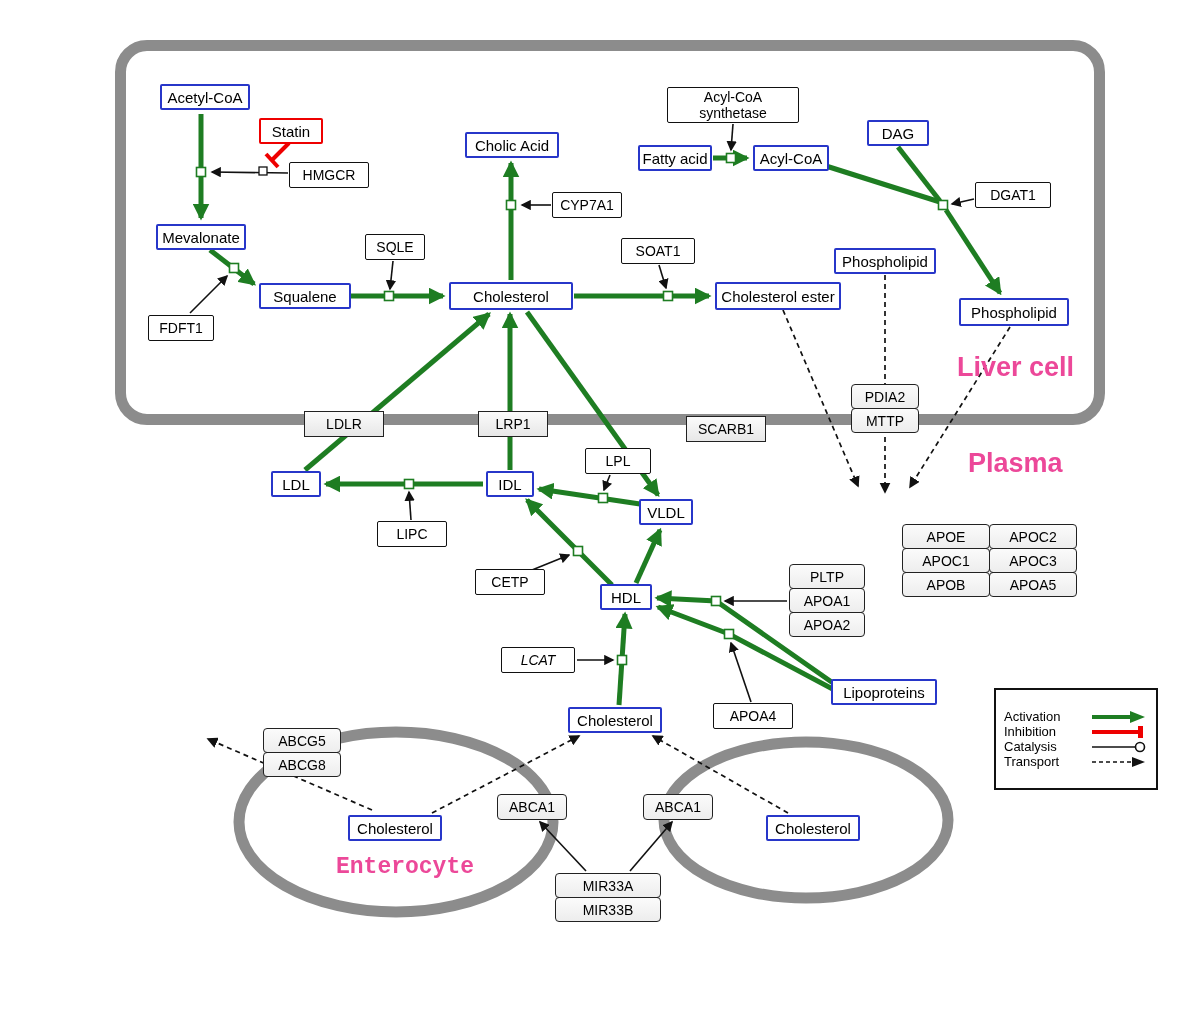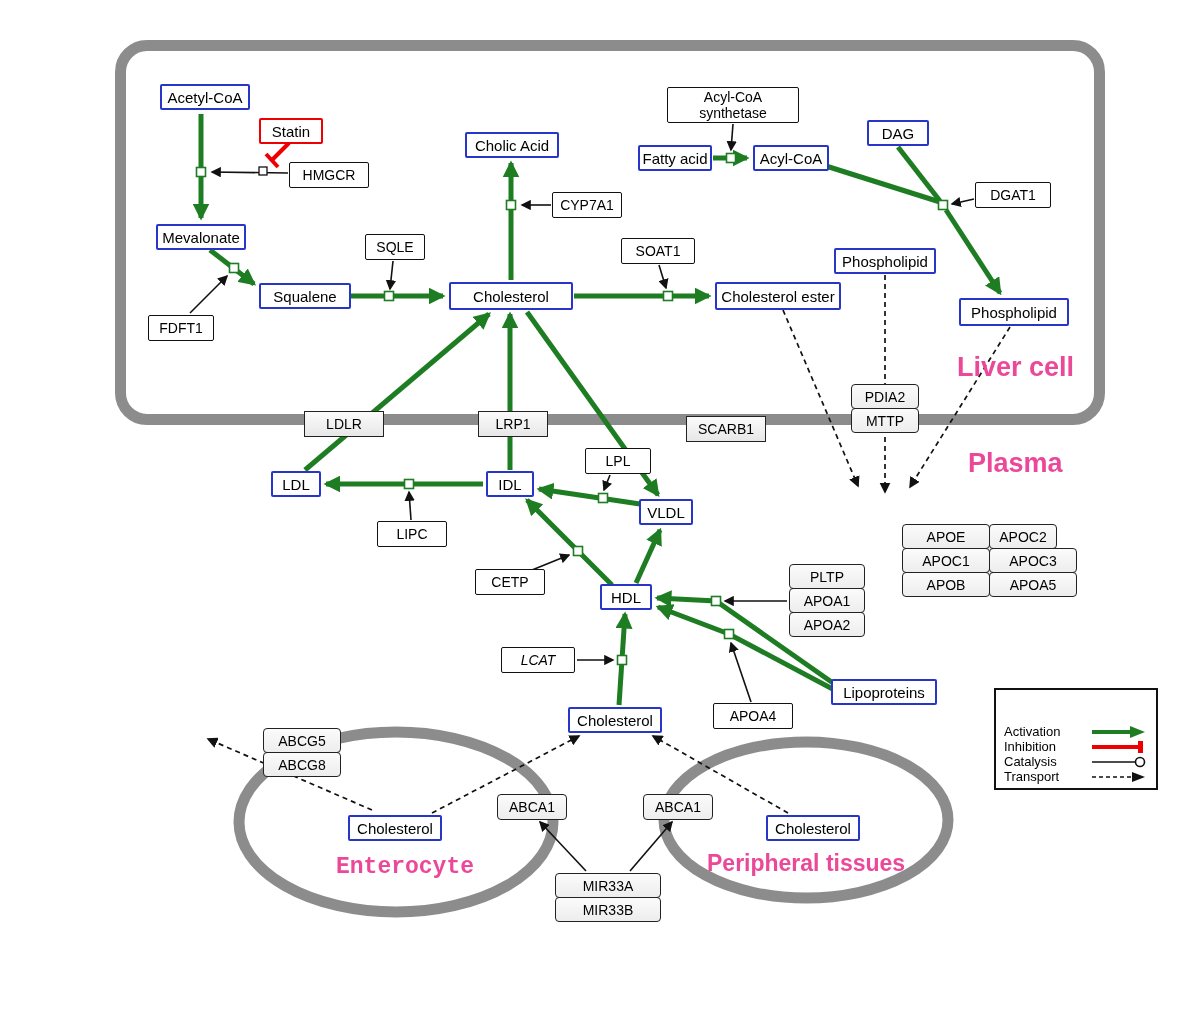--- a/index.html
+++ b/index.html
@@ -20,21 +20,21 @@
     box-sizing:border-box; font-size:14px; color:#000; white-space:nowrap; text-align:center;
   }
   .metab { border:2.5px solid #2736c9; font-size:15px; }
   .red   { border:2.5px solid #ee0000; font-size:15px; }
   .grp   { background:linear-gradient(#fbfbfb,#e7e7e7); border:1.2px solid #222; border-radius:0; }
   .cell  { background:linear-gradient(#fbfbfb,#ededed); border:1.2px solid #222; border-radius:4px; }
   .twoline { flex-direction:column; line-height:16px; }
   #legend {
     position:absolute; left:994px; top:688px; width:164px; height:102px;
     border:2px solid #111; background:#fff; z-index:4; box-sizing:border-box;
-    display:flex; flex-direction:column; justify-content:flex-end; padding:4px 8px;
+    display:flex; flex-direction:column; justify-content:center; padding:4px 8px;
   }
   .legend-row { display:flex; align-items:center; justify-content:space-between; }
   .legend-row span { font-size:13px; color:#000; }
 </style>
 </head>
 <body>
 
 <div id="canvas">
 
   <div class="compartment-liver"></div>
@@ -120,21 +120,20 @@
       <rect x="617.5" y="655.5" width="9" height="9"></rect>
       <rect x="711.5" y="596.5" width="9" height="9"></rect>
       <rect x="724.5" y="629.5" width="9" height="9"></rect>
     </g>
     <rect x="259" y="167" width="8" height="8" fill="#fff" stroke="#111" stroke-width="1.3"></rect>
   </svg>
 
   <div class="comp-label" style="left:957px; top:352px; font-size:27px;">Liver cell</div>
   <div class="comp-label" style="left:968px; top:448px; font-size:27px;">Plasma</div>
   <div class="comp-label" style="left:336px; top:854px; font-size:23px;font-family:Liberation Mono, monospace;">Enterocyte</div>
-  <div class="comp-label" style="left:707px; top:850px; font-size:23px;">Peripheral tissues</div>
 
   <div class="box metab" style="left:160px; top:84px; width:90px; height:26px;">Acetyl-CoA</div>
   <div class="box red" style="left:259px; top:118px; width:64px; height:26px;">Statin</div>
   <div class="box" style="left:289px; top:162px; width:80px; height:26px;">HMGCR</div>
   <div class="box metab" style="left:156px; top:224px; width:90px; height:26px;">Mevalonate</div>
   <div class="box" style="left:148px; top:315px; width:66px; height:26px;">FDFT1</div>
   <div class="box metab" style="left:259px; top:283px; width:92px; height:26px;">Squalene</div>
   <div class="box" style="left:365px; top:234px; width:60px; height:26px;">SQLE</div>
   <div class="box metab" style="left:449px; top:282px; width:124px; height:28px;">Cholesterol</div>
   <div class="box metab" style="left:465px; top:132px; width:94px; height:26px;">Cholic Acid</div>
@@ -167,21 +166,21 @@
   <div class="box metab" style="left:600px; top:584px; width:52px; height:26px;">HDL</div>
   <div class="box" style="left:501px; top:647px; width:74px; height:26px;font-style:italic;">LCAT</div>
   <div class="box cell" style="left:789px; top:564px; width:76px; height:25px;">PLTP</div>
   <div class="box cell" style="left:789px; top:588px; width:76px; height:25px;">APOA1</div>
   <div class="box cell" style="left:789px; top:612px; width:76px; height:25px;">APOA2</div>
   <div class="box" style="left:713px; top:703px; width:80px; height:26px;">APOA4</div>
   <div class="box metab" style="left:831px; top:679px; width:106px; height:26px;">Lipoproteins</div>
   <div class="box metab" style="left:568px; top:707px; width:94px; height:26px;">Cholesterol</div>
 
   <div class="box cell" style="left:902px; top:524px; width:88px; height:25px;">APOE</div>
-  <div class="box cell" style="left:989px; top:524px; width:68px; height:25px;">APOC2</div>
+  <div class="box cell" style="left:989px; top:524px; width:88px; height:25px;">APOC2</div>
   <div class="box cell" style="left:902px; top:548px; width:88px; height:25px;">APOC1</div>
   <div class="box cell" style="left:989px; top:548px; width:88px; height:25px;">APOC3</div>
   <div class="box cell" style="left:902px; top:572px; width:88px; height:25px;">APOB</div>
   <div class="box cell" style="left:989px; top:572px; width:88px; height:25px;">APOA5</div>
 
   <div class="box cell" style="left:263px; top:728px; width:78px; height:25px;">ABCG5</div>
   <div class="box cell" style="left:263px; top:752px; width:78px; height:25px;">ABCG8</div>
   <div class="box metab" style="left:348px; top:815px; width:94px; height:26px;">Cholesterol</div>
   <div class="box cell" style="left:497px; top:794px; width:70px; height:26px;">ABCA1</div>
   <div class="box cell" style="left:643px; top:794px; width:70px; height:26px;">ABCA1</div>

